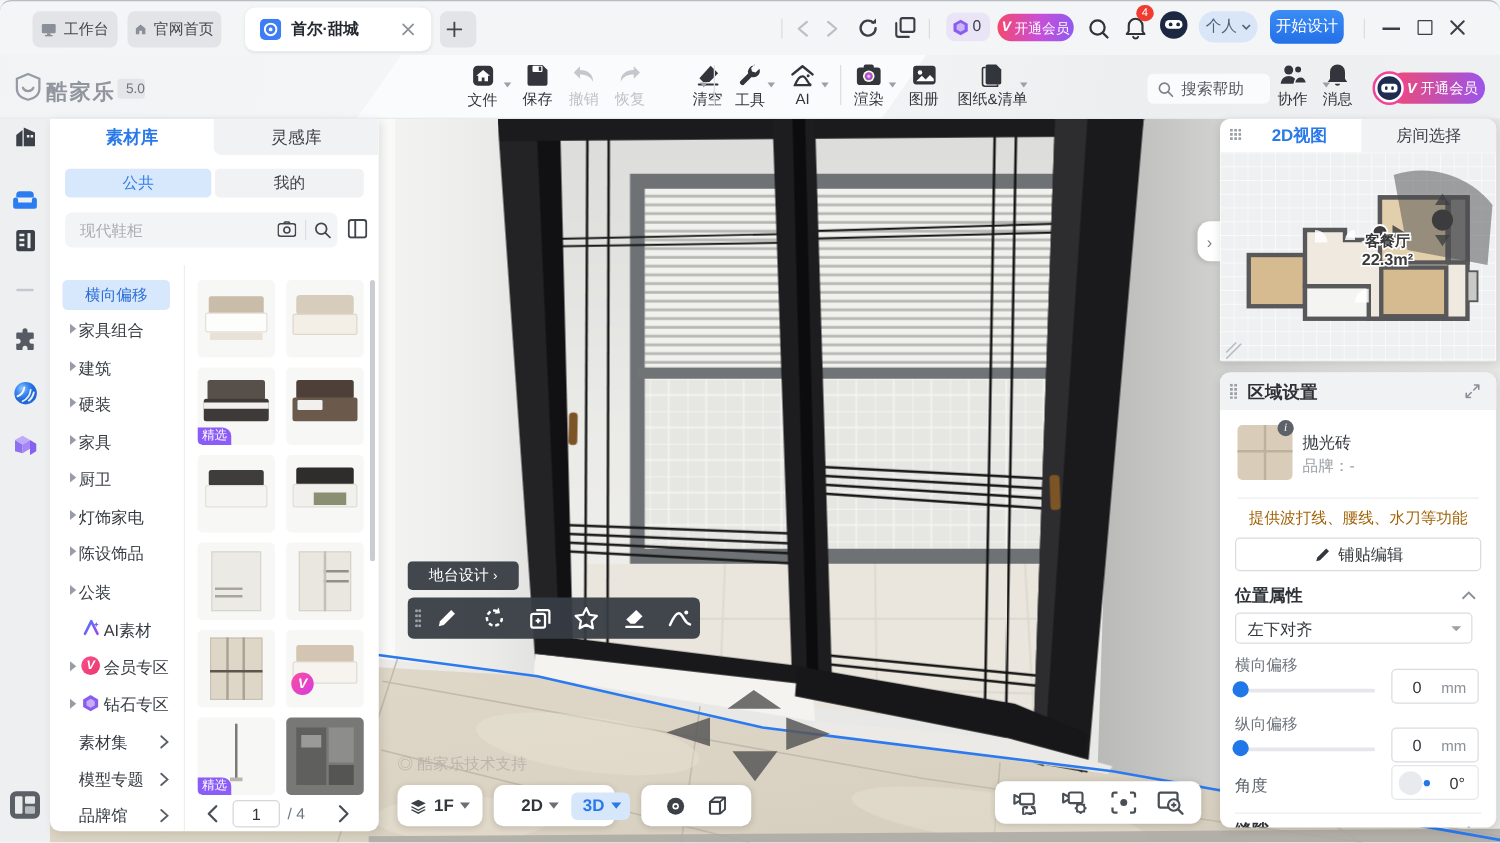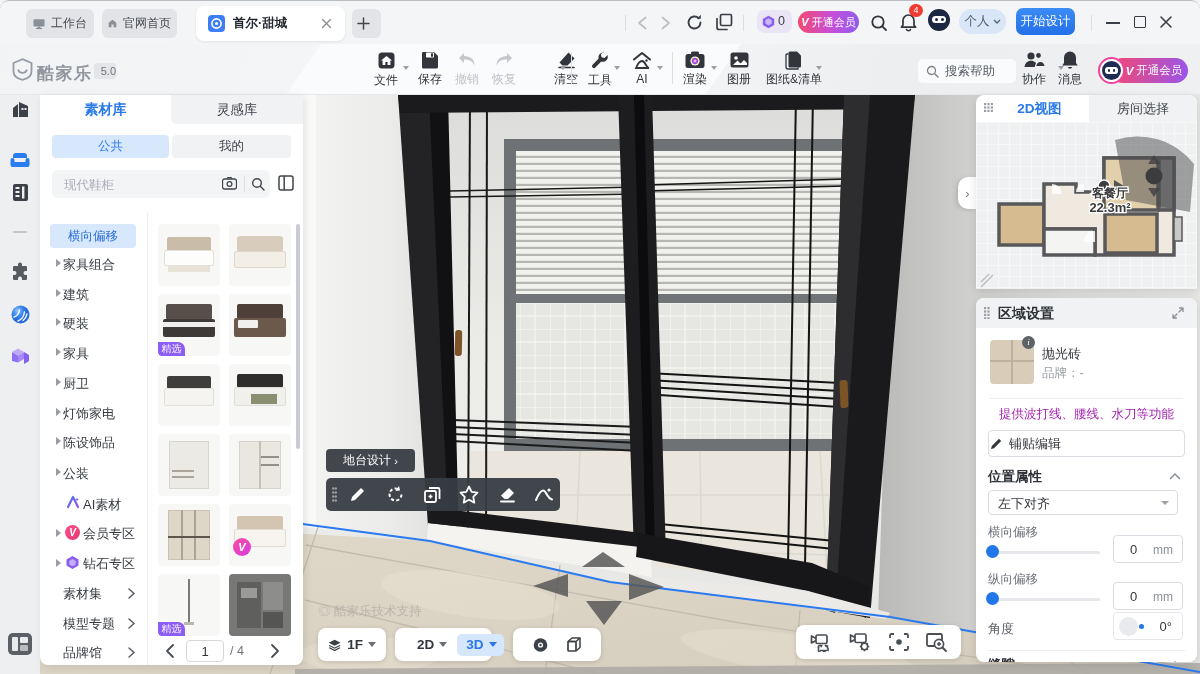--- a/index.html
+++ b/index.html
@@ -775,22 +775,22 @@
   </div>
 
   <div class="abs" style="left:14px;top:42px;width:44px;height:44px;background:#d9cdb9;border-radius:4px">
     <div class="abs" style="left:0;top:20px;width:44px;height:1.5px;background:#bfb29c"></div>
     <div class="abs" style="left:21px;top:0;width:1.5px;height:44px;background:#bfb29c"></div>
   </div>
   <div class="abs" style="left:46px;top:38px;width:13px;height:13px;background:#5d6268;border-radius:50%;color:#fff;font-size:9px;text-align:center;line-height:13px;font-style:italic;font-family:'Liberation Serif',serif">i</div>
   <span class="abs" style="left:66px;top:47px">抛光砖</span>
   <span class="abs" style="left:66px;top:67px;color:#9aa0a6;font-size:12.5px">品牌：-</span>
   <div class="abs" style="left:14px;top:100px;width:193px;height:1px;background:#ebedef"></div>
-  <div class="abs" style="left:0;top:108px;width:221px;text-align:center;color:#a21caf;font-size:12.5px">提供波打线、腰线、水刀等功能</div>
-  <div class="abs" style="left:12px;top:132px;width:197px;height:27px;border:1px solid #d9dce0;border-radius:4px;display:flex;align-items:center;">
+  <div class="abs" style="left:0;top:108px;width:221px;text-align:center;color:#a16207;font-size:12.5px">提供波打线、腰线、水刀等功能</div>
+  <div class="abs" style="left:12px;top:132px;width:197px;height:27px;border:1px solid #d9dce0;border-radius:4px;display:flex;align-items:center;justify-content:center">
     <svg width="14" height="14" viewBox="0 0 14 14">
           <path d="M2 12l.8-3L10 1.8 12.2 4 5 11.2z" fill="#33373c"></path>
         </svg>
     <span style="margin-left:6px">铺贴编辑</span>
   </div>
   <span class="abs" style="left:12px;top:170px;font-weight:bold;font-size:13.5px;color:#2e3237">位置属性</span>
   <svg class="abs" style="left:193px;top:174px" width="12" height="8" viewBox="0 0 12 8">
         <path d="M1 7l5-5 5 5" stroke="#8a9097" stroke-width="1.5" fill="none"></path>
       </svg>
   <div class="abs" style="left:12px;top:192px;width:190px;height:25px;border:1px solid #d9dce0;border-radius:4px">

